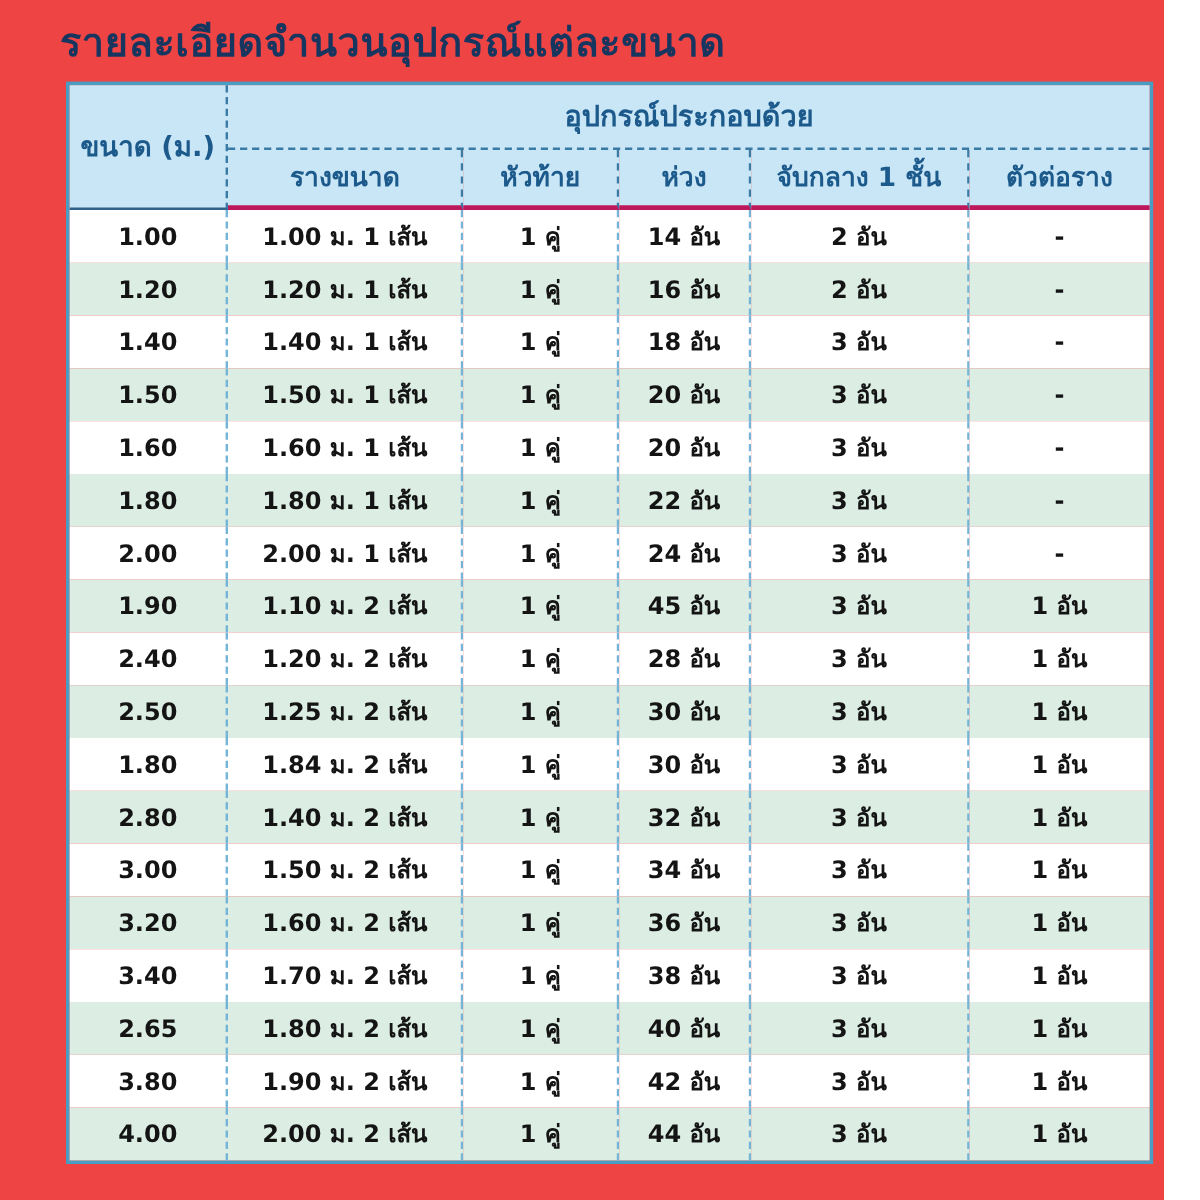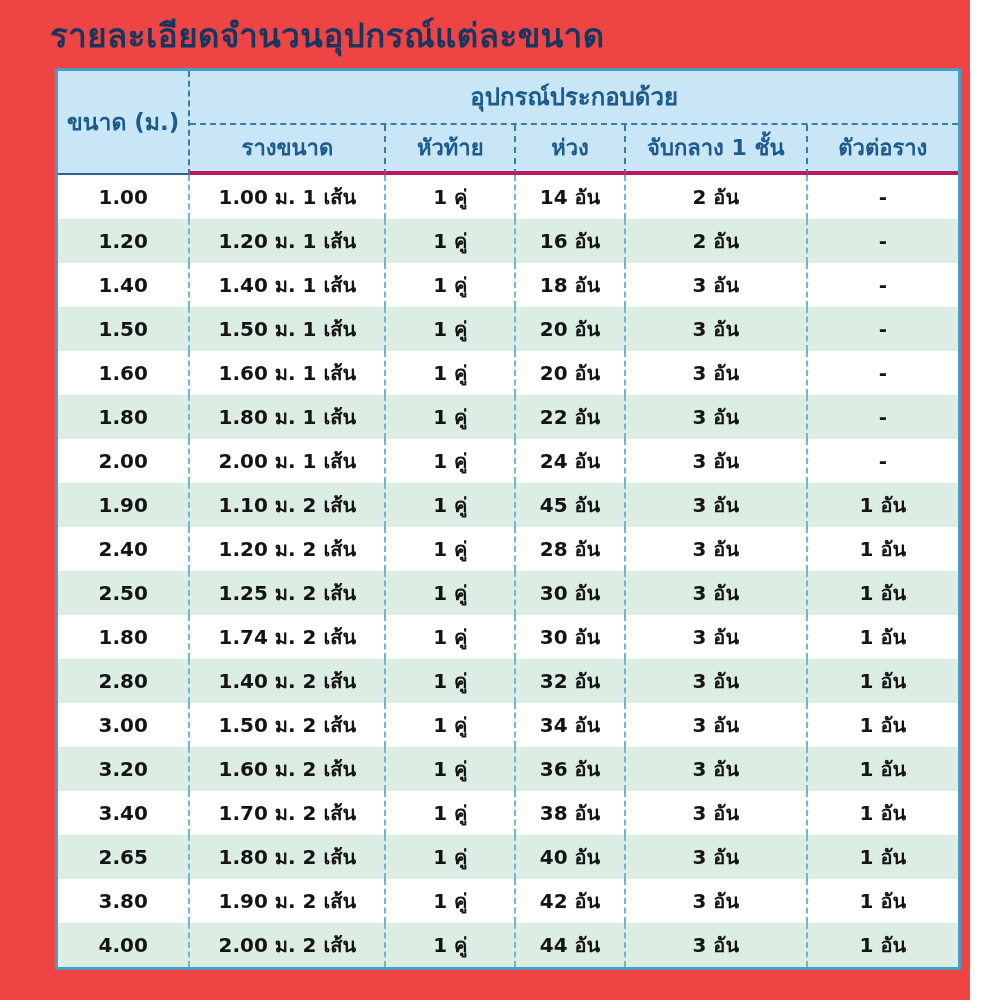--- a/index.html
+++ b/index.html
@@ -187,21 +187,21 @@
         <tr>
           <td>2.50</td>
           <td>1.25 ม. 2 เส้น</td>
           <td>1 คู่</td>
           <td>30 อัน</td>
           <td>3 อัน</td>
           <td>1 อัน</td>
         </tr>
         <tr>
           <td>1.80</td>
-          <td>1.74 ม. 2 เส้น</td>
+          <td>1.84 ม. 2 เส้น</td>
           <td>1 คู่</td>
           <td>30 อัน</td>
           <td>3 อัน</td>
           <td>1 อัน</td>
         </tr>
         <tr>
           <td>2.80</td>
           <td>1.40 ม. 2 เส้น</td>
           <td>1 คู่</td>
           <td>32 อัน</td>

